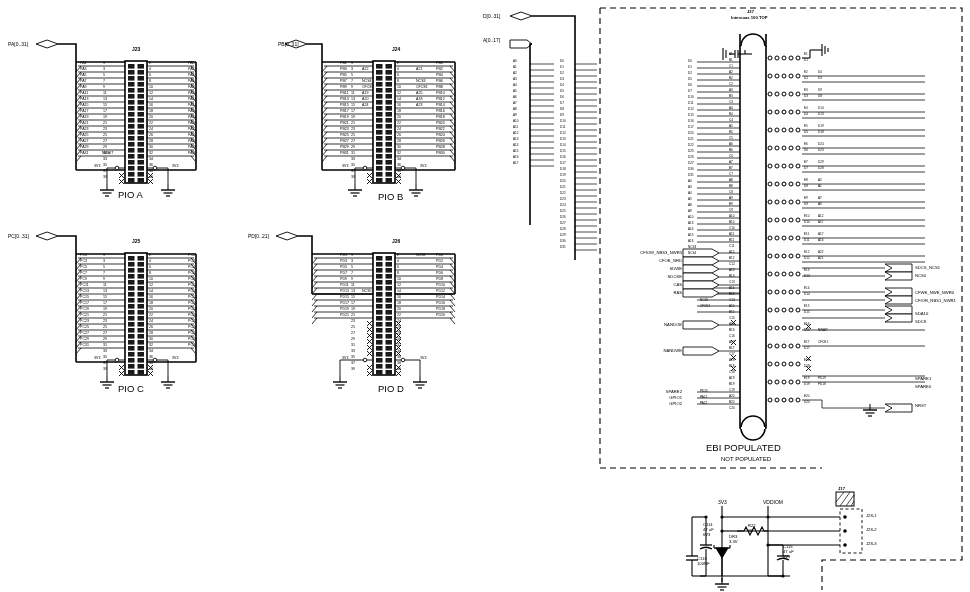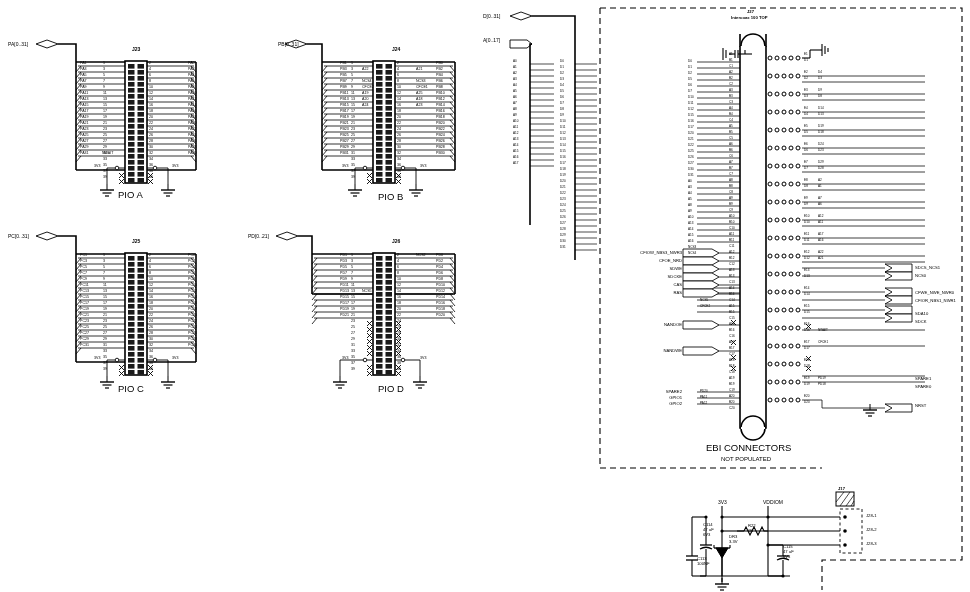--- a/index.html
+++ b/index.html
@@ -1391,21 +1391,21 @@
       <div class="lbl t3" style="left: 560px; top: 203.5px;">D24</div>
       <div class="lbl t3" style="left: 560px; top: 209.5px;">D25</div>
       <div class="lbl t3" style="left: 560px; top: 215.5px;">D26</div>
       <div class="lbl t3" style="left: 560px; top: 221.5px;">D27</div>
       <div class="lbl t3" style="left: 560px; top: 227.5px;">D28</div>
       <div class="lbl t3" style="left: 560px; top: 233.5px;">D29</div>
       <div class="lbl t3" style="left: 560px; top: 239.5px;">D30</div>
       <div class="lbl t3" style="left: 560px; top: 245.5px;">D31</div>
       <div class="lbl t4 bold" style="left: 747px; top: 10px;">J27</div>
       <div class="lbl t4 bold" style="left: 731px; top: 16px;">Intercoax 100 TOP</div>
-      <div class="lbl t9" style="left: 706px; top: 443px;">EBI CONNECTORS</div>
+      <div class="lbl t9" style="left: 706px; top: 443px;">EBI POPULATED</div>
       <div class="lbl t6" style="left: 721px; top: 456px;">NOT POPULATED</div>
       <div class="lbl t3" style="left: 688px; top: 59.5px;">D0</div>
       <div class="lbl t3" style="left: 688px; top: 65.5px;">D1</div>
       <div class="lbl t3" style="left: 688px; top: 71.5px;">D2</div>
       <div class="lbl t3" style="left: 688px; top: 77.5px;">D5</div>
       <div class="lbl t3" style="left: 688px; top: 83.5px;">D6</div>
       <div class="lbl t3" style="left: 688px; top: 89.5px;">D7</div>
       <div class="lbl t3" style="left: 688px; top: 95.5px;">D10</div>
       <div class="lbl t3" style="left: 688px; top: 101.5px;">D11</div>
       <div class="lbl t3" style="left: 688px; top: 107.5px;">D12</div>

